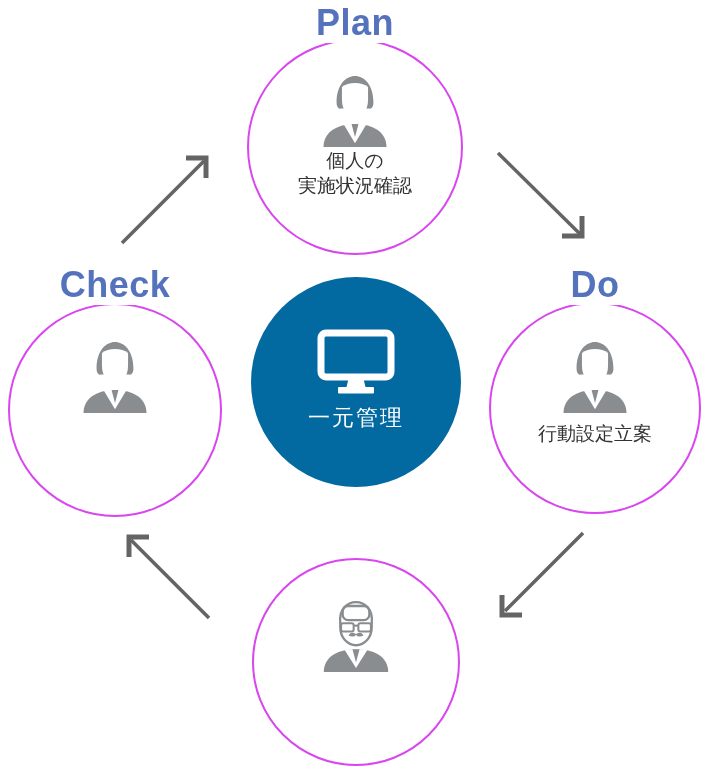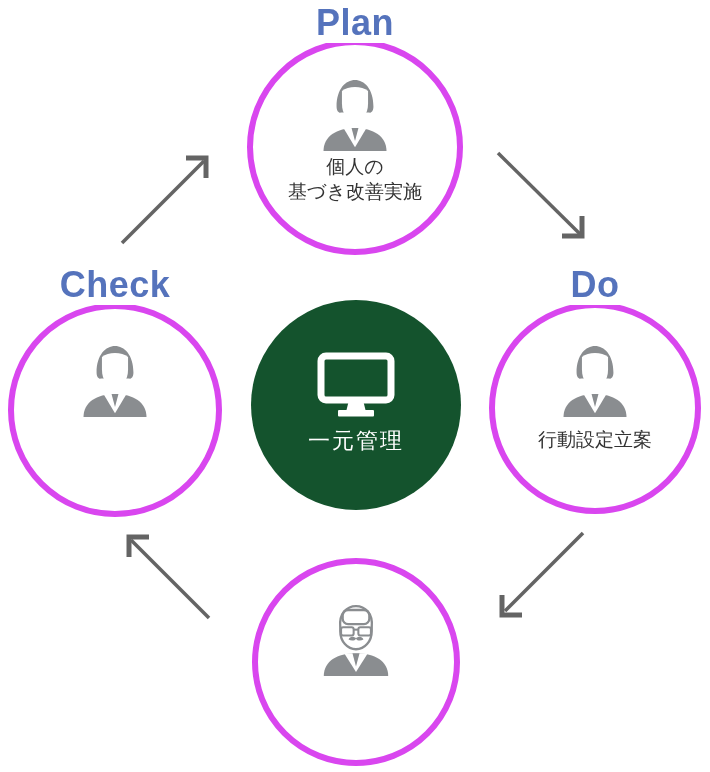--- a/index.html
+++ b/index.html
@@ -12,22 +12,22 @@
   .arrows line { stroke-width:3.5; }
   .arrows polyline { stroke-width:5; stroke-linejoin:miter; }
 
   .node-label {
     position:absolute; text-align:center; font-size:36px; font-weight:bold;
     color:#5573BC; line-height:40px; z-index:3; letter-spacing:0.5px;
   }
   .node-label span { background:#ffffff; padding:0 10px; }
 
   .circle {
-    position:absolute; border:6px solid #d946ef; border-radius:50%;
-    box-sizing:border-box; background:#ffffff; z-index:1;
+    position:absolute; border:2px solid #d946ef; border-radius:50%;
+    box-sizing:border-box; background:#ffffff; z-index:1;font-family:Liberation Mono, monospace;
   }
   .person-icon { position:absolute; left:50%; transform:translateX(-50%); }
   .node-text {
     position:absolute; left:0; width:100%; text-align:center;
     font-size:19px; line-height:25px; color:#333333;
   }
   .node-text .sub { margin-top:9px; line-height:24px; }
 
   
   .label-plan  { left:247px; top:3px;   width:216px; }
@@ -48,22 +48,22 @@
   .circle-action .node-text   { top:111px; }
 
   
   .label-check  { left:252px; top:529px; width:208px; }
   .circle-check { left:252px; top:558px; width:208px; height:208px; }
   .circle-check .person-icon { top:24px; }
   .circle-check .node-text   { top:113px; }
 
   
   .circle-center {
-    position:absolute; left:251px; top:300px; width:210px; height:210px;
-    border-radius:50%; background:#14532d; z-index:2;
+    position:absolute; left:251px; top:277px; width:210px; height:210px;
+    border-radius:50%; background:#0369a1; z-index:2;
   }
   .monitor-wrap { position:absolute; left:50%; top:52px; transform:translateX(-50%); }
   .center-label {
     position:absolute; left:0; top:126px; width:100%; text-align:center;
     color:#ffffff; font-size:22px; letter-spacing:2px;
   }
   .defs-hidden { position:absolute; width:0; height:0; overflow:hidden; }
 </style>
 </head>
 <body>
@@ -117,21 +117,21 @@
 
   <div class="node-label label-plan">
     <span>Plan</span>
   </div>
   <div class="circle circle-plan">
     <svg class="person-icon" width="80" height="86">
         <use href="#sym-businessman"></use>
       </svg>
     <div class="node-text">
       <span>個人の</span><br>
-      <span>基づき改善実施</span>
+      <span>実施状況確認</span>
     </div>
   </div>
 
   <div class="node-label label-do">
     <span>Do</span>
   </div>
   <div class="circle circle-do">
     <svg class="person-icon" width="80" height="86">
         <use href="#sym-businessman"></use>
       </svg>

